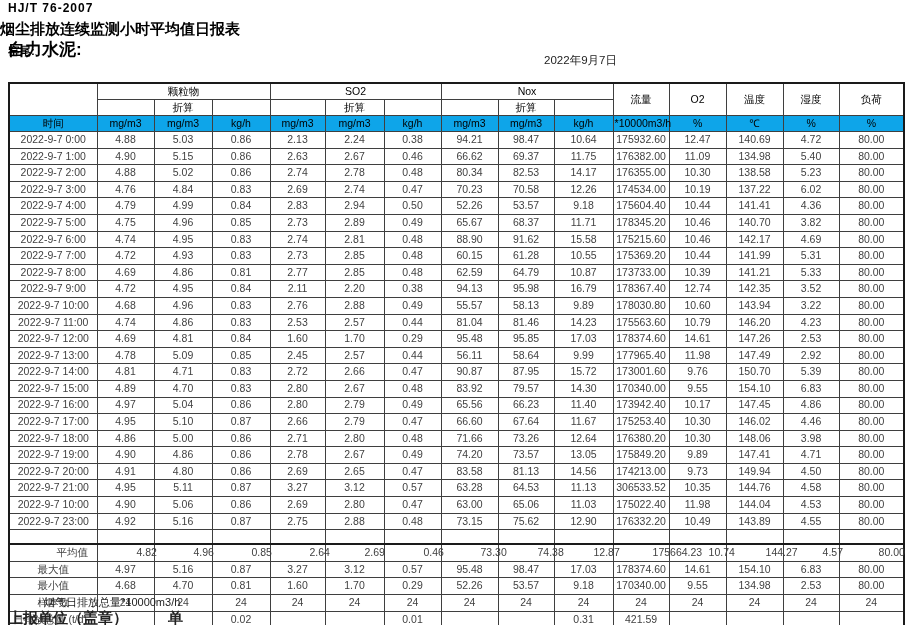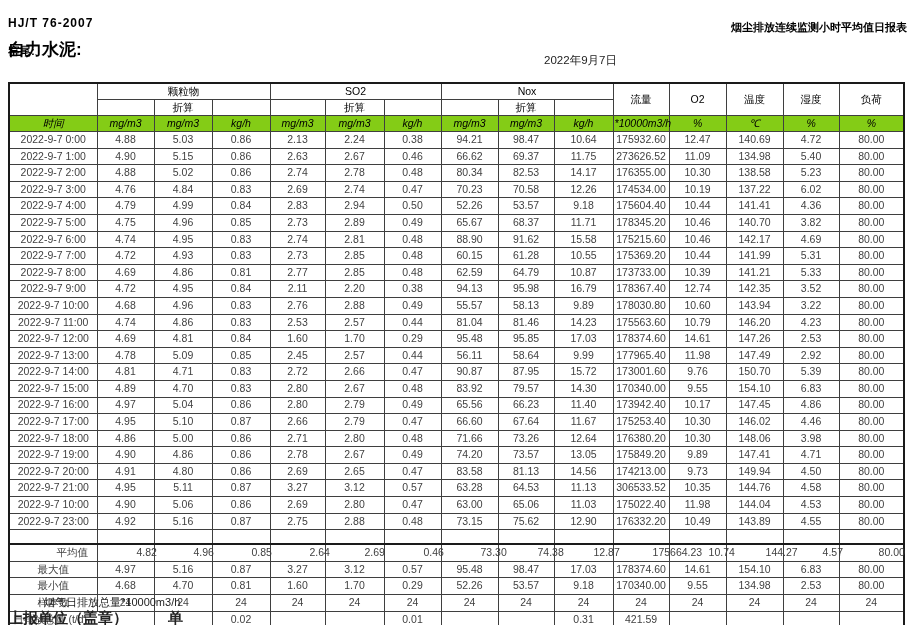--- a/index.html
+++ b/index.html
@@ -1,26 +1,26 @@
 <!DOCTYPE html>
 <html><head>
 <meta charset="utf-8">
 <style>
   html,body{margin:0;padding:0;background:#fff;}
   body{width:907px;height:625px;position:relative;font-family:"Liberation Sans",sans-serif;color:#000;overflow:hidden;}
-  .std-no{position:absolute;top:16px;left:8px;font-size:12px;font-weight:bold;letter-spacing:1px;}
-  .rpt-title{position:absolute;top:20px;left:0;width:100%;text-align:right;font-size:11px;font-weight:bold;}
+  .std-no{position:absolute;top:1px;left:8px;font-size:12px;font-weight:bold;letter-spacing:1px;}
+  .rpt-title{position:absolute;top:20px;left:0;width:100%;text-align:left;font-size:15px;font-weight:bold;}
   .company{position:absolute;top:38px;left:8px;font-size:17px;font-weight:bold;}
   .station{position:absolute;top:44px;left:8px;font-size:11.5px;font-weight:bold;}
   .rpt-date{position:absolute;top:53px;left:0;width:100%;text-align:center;transform:translateX(127px);font-size:11.5px;color:#222;}
   table.rpt{position:absolute;top:82px;left:8px;width:895px;border-collapse:collapse;table-layout:fixed;font-size:10.5px;color:#3f3f3f;border:2px solid #1a1a1a;}
   table.rpt td{border:1px solid #3f3f3f;text-align:center;padding:0 1px;height:15.6px;line-height:1.3;white-space:nowrap;overflow:visible;}
   table.rpt thead td{color:#000;height:15px;}
   tr.hdr2 td{height:13px;}
-  .green{background:#84cc16;font-style:italic;}
+  .green{background:#0ea5e9;}
   tr.sep td{height:13px;}
   tr.avg td{border-top-width:2px;border-top-color:#1a1a1a;padding-left:39px;}
   tr.total td.lbl{text-align:left;padding-left:3px;}
   td.lblc{color:#3f3f3f;}
   .ftr1{position:absolute;top:595px;left:8px;font-size:11px;font-weight:normal;color:#222;margin-left:36px;}
   .ftr2{position:absolute;top:609px;left:8px;font-size:15px;font-weight:bold;color:#222;}
   .ftr2 .unit{position:absolute;left:160px;top:0;}
 </style>
 </head>
 <body>
@@ -112,21 +112,21 @@
         <td>2022-9-7 1:00</td>
         <td>4.90</td>
         <td>5.15</td>
         <td>0.86</td>
         <td>2.63</td>
         <td>2.67</td>
         <td>0.46</td>
         <td>66.62</td>
         <td>69.37</td>
         <td>11.75</td>
-        <td>273626.52</td>
+        <td>176382.00</td>
         <td>11.09</td>
         <td>134.98</td>
         <td>5.40</td>
         <td>80.00</td>
       </tr>
       <tr>
         <td>2022-9-7 2:00</td>
         <td>4.88</td>
         <td>5.02</td>
         <td>0.86</td>

